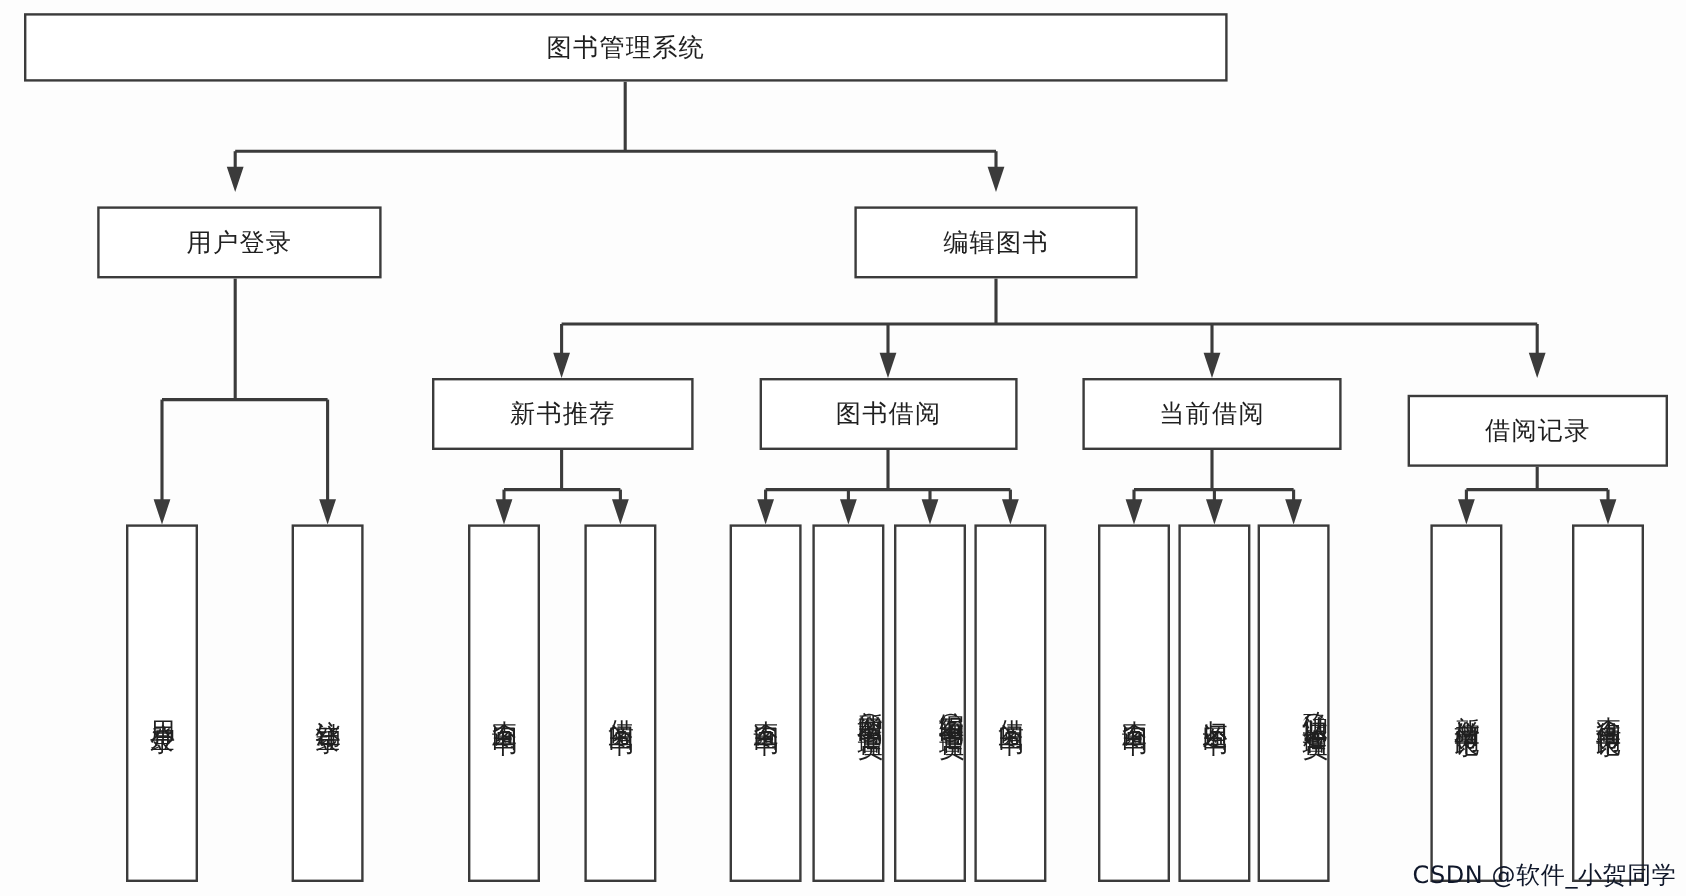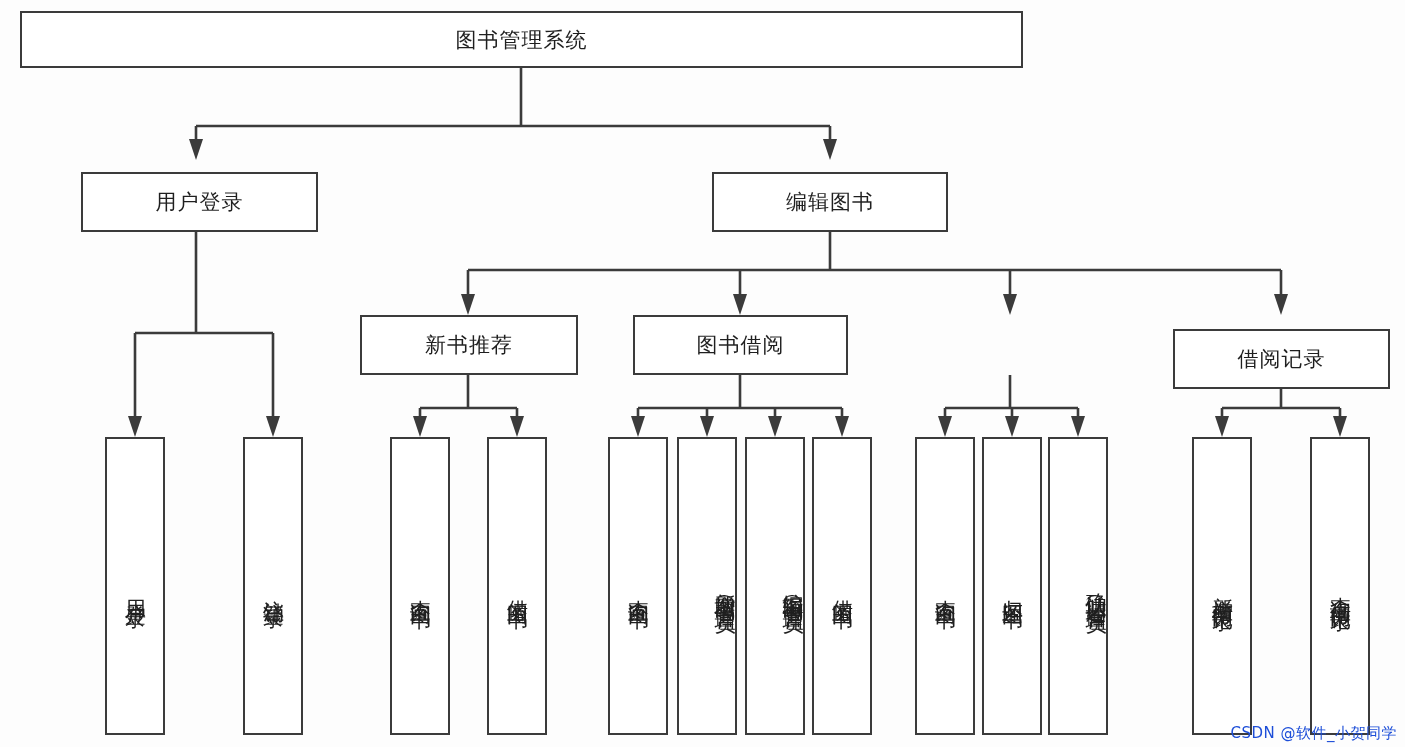--- a/index.html
+++ b/index.html
@@ -27,22 +27,22 @@
     letter-spacing:3px;
     padding-top:6px;
     align-items:flex-start;
     justify-content:center;
     line-height:1;
   }
   .node.v.root-leaf{ align-items:center; }
   #watermark{
     position:absolute;
     right:8px;bottom:4px;
-    font-size:15px;
-    color:#1d4ed8;
+    font-size:20px;
+    color:#0f172a;
     letter-spacing:0.5px;
     font-family:"DejaVu Sans","Liberation Sans",sans-serif;
     white-space:nowrap;
     pointer-events:none;
   }
   svg#links{position:absolute;left:0;top:0;width:1405px;height:747px;pointer-events:none;}
   svg#links line, svg#links path{stroke:#3b3b3b;stroke-width:2.6;fill:none;}
   svg#links polygon{fill:#3b3b3b;}
 </style>
 </head>
@@ -115,20 +115,21 @@
     <polygon points="1333,416 1347,416 1340,437"></polygon>
   </svg>
 
   <div class="node h" style="left:20px;top:11px;width:1003px;height:57px;">图书管理系统</div>
 
   <div class="node h" style="left:81px;top:172px;width:237px;height:60px;">用户登录</div>
   <div class="node h" style="left:712px;top:172px;width:236px;height:60px;">编辑图书</div>
 
   <div class="node h" style="left:360px;top:315px;width:218px;height:60px;">新书推荐</div>
   <div class="node h" style="left:633px;top:315px;width:215px;height:60px;">图书借阅</div>
+  <div class="node h" style="left:902px;top:315px;width:216px;height:60px;">当前借阅</div>
   <div class="node h" style="left:1173px;top:315px;width:217px;height:60px;margin-top:14px;">借阅记录</div>
 
   <div class="node v root-leaf" style="left:105px;top:437px;width:60px;height:298px;">用户登录</div>
   <div class="node v root-leaf" style="left:243px;top:437px;width:60px;height:298px;">注销登录</div>
 
   <div class="node v root-leaf" style="left:390px;top:437px;width:60px;height:298px;">查询图书</div>
   <div class="node v root-leaf" style="left:487px;top:437px;width:60px;height:298px;">借阅图书</div>
 
   <div class="node v root-leaf" style="left:608px;top:437px;width:60px;height:298px;">查询图书</div>
   <div class="node v" style="left:677px;top:437px;width:60px;height:298px;">新增图书（管理员）</div>

